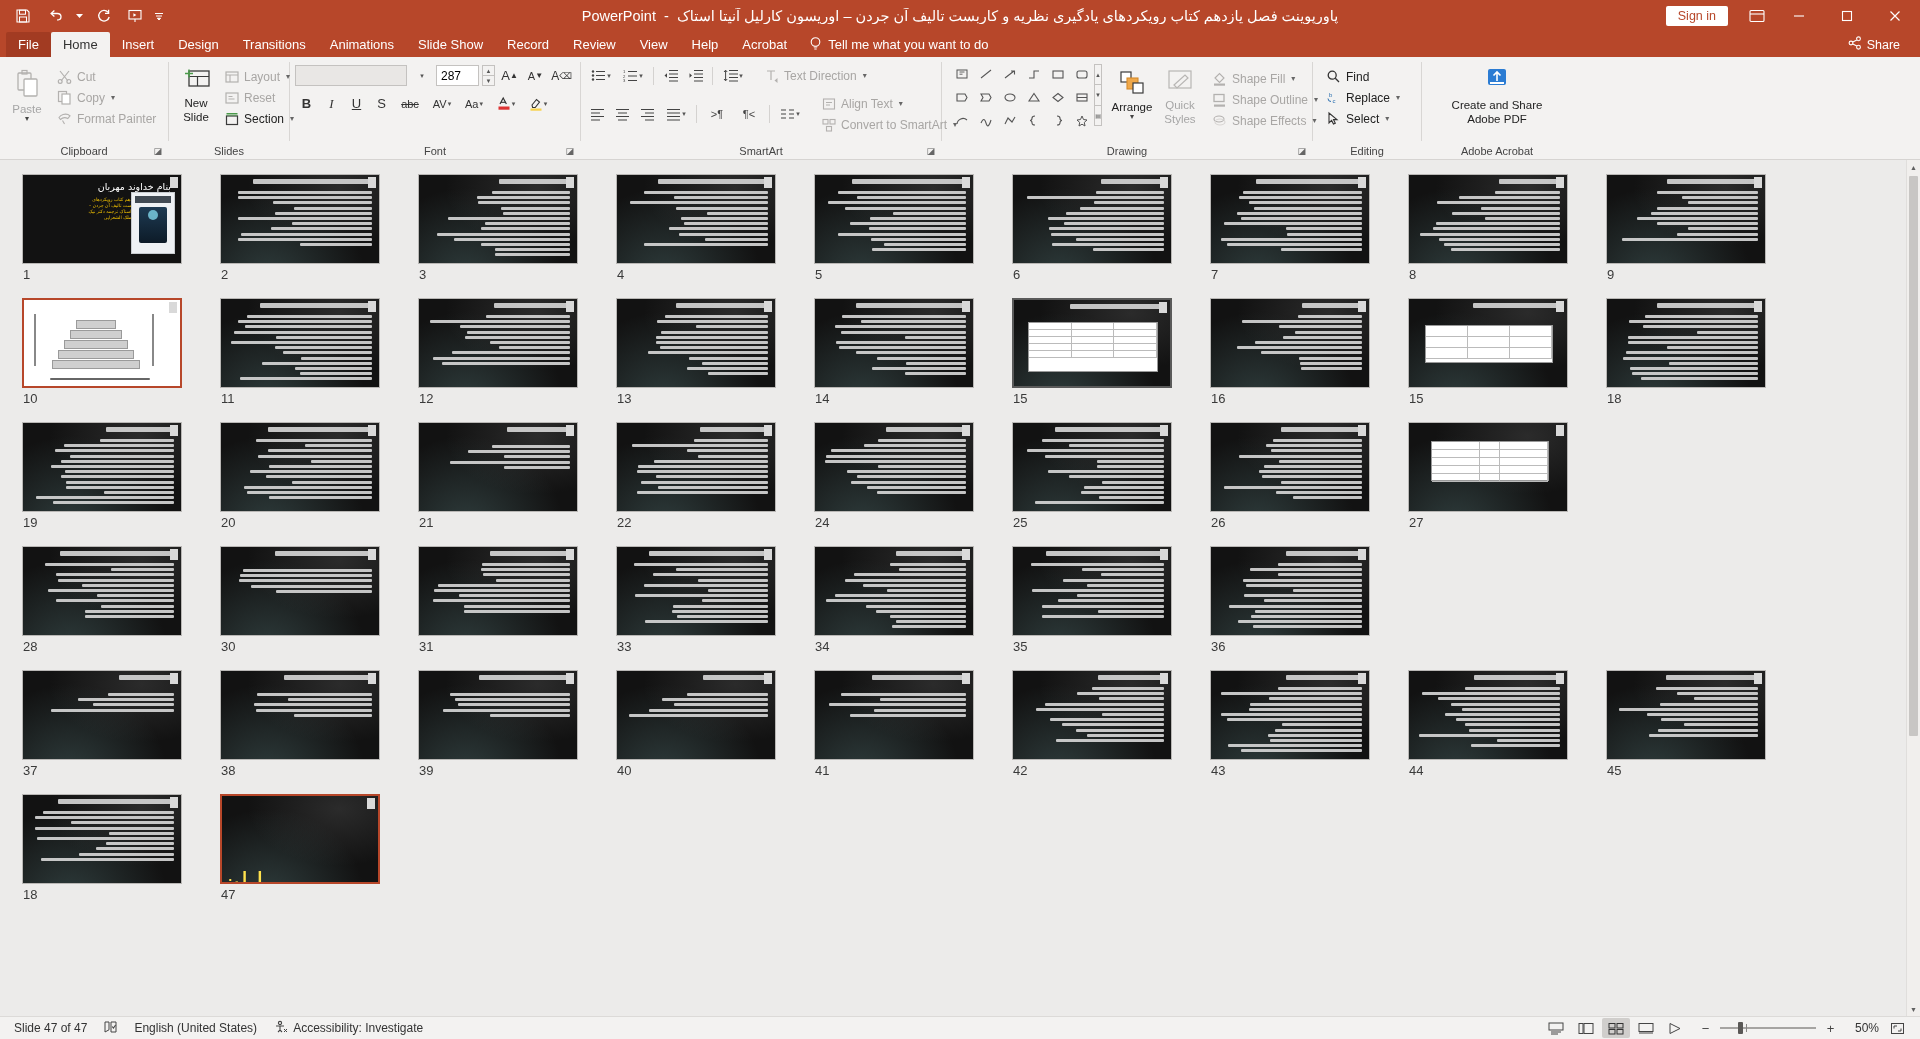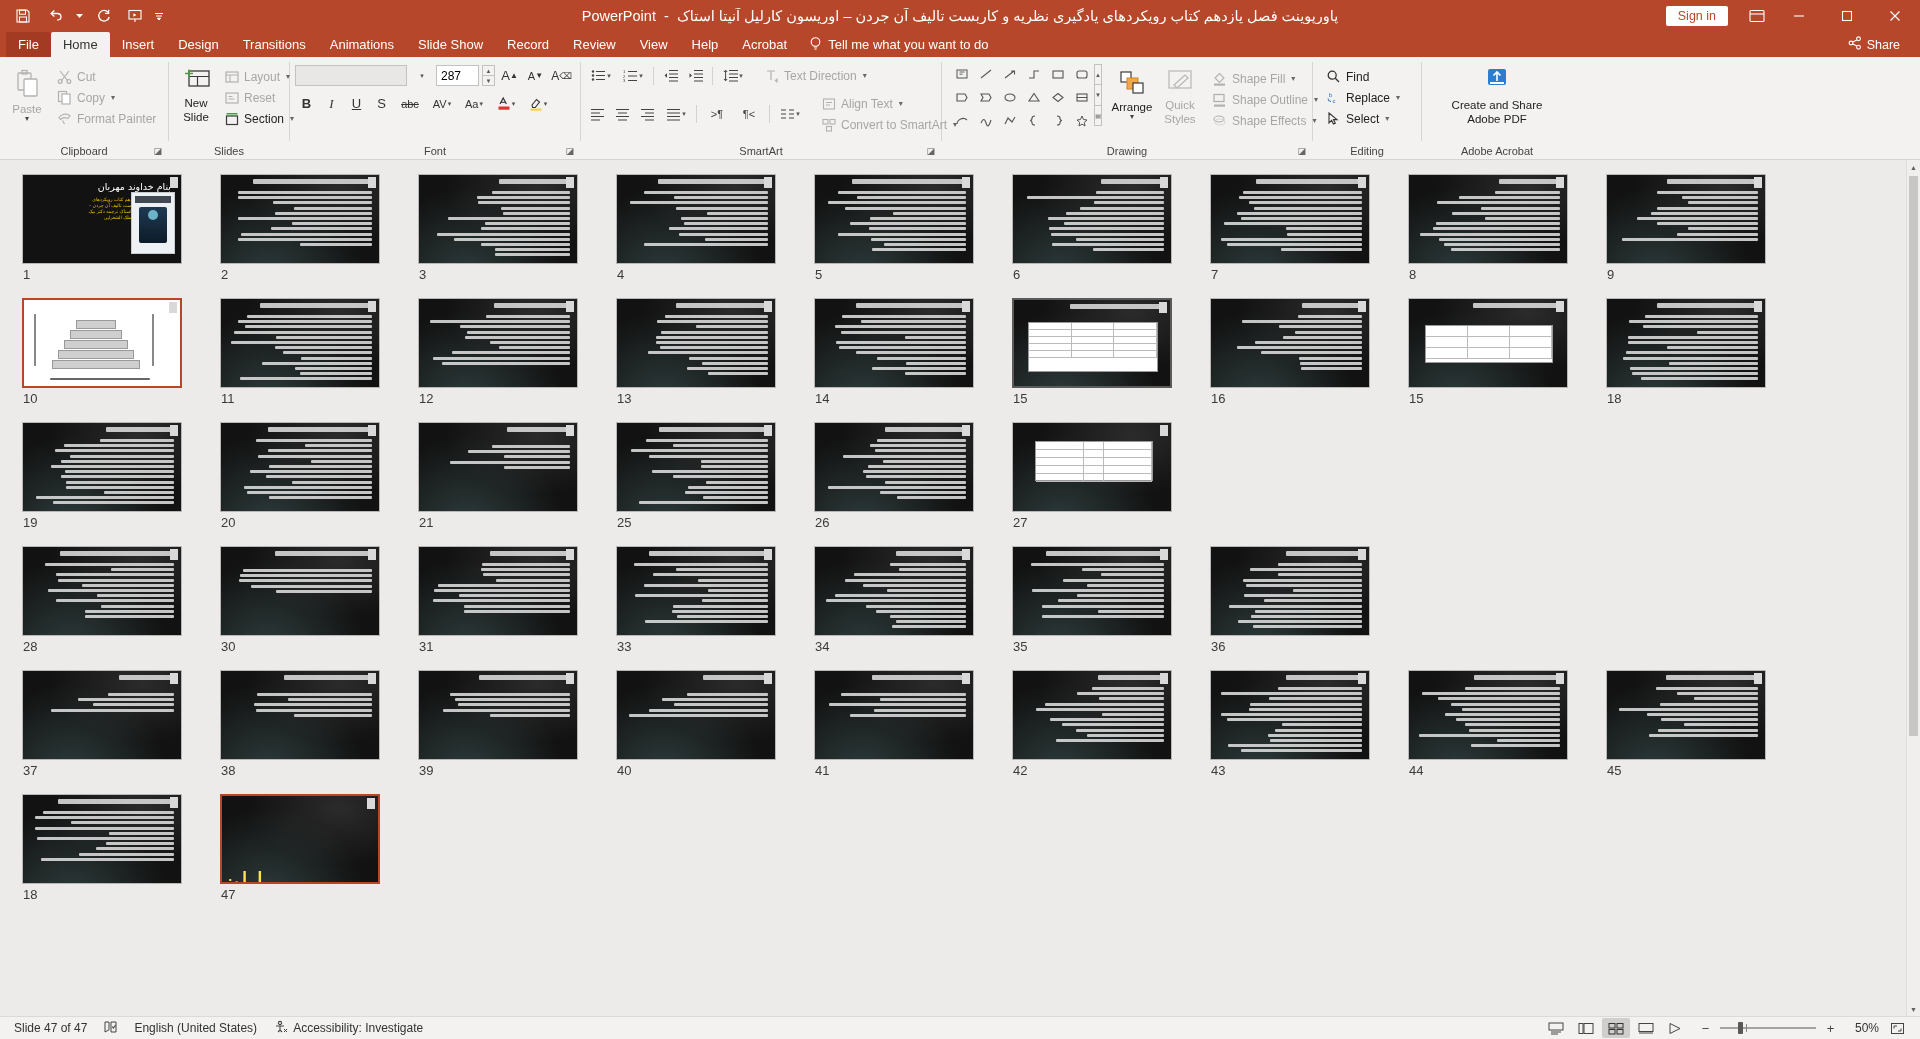--- a/index.html
+++ b/index.html
@@ -1308,20 +1308,64 @@
                 <div class="anim-badge"></div>
               </div>
             </div>
             <div class="num">21</div>
           </div>
           <div class="scell">
             <div class="thumbwrap">
               <div class="thumb ">
                 <div class="glow"></div>
                 <div class="glow2"></div>
+                <div class="ttitle" style="width:67px;"></div>
+                <div class="tline" style="top:16px;width:74px;"></div>
+                <div class="tline" style="top:21.2px;width:136px;"></div>
+                <div class="tline" style="top:26.4px;width:81px;"></div>
+                <div class="tline" style="top:31.6px;width:70px;"></div>
+                <div class="tline" style="top:36.8px;width:114px;"></div>
+                <div class="tline" style="top:42px;width:130px;"></div>
+                <div class="tline" style="top:47.2px;width:131px;"></div>
+                <div class="tline" style="top:52.4px;width:112px;"></div>
+                <div class="tline" style="top:57.6px;width:127px;"></div>
+                <div class="tline" style="top:62.800000000000004px;width:110px;"></div>
+                <div class="tline" style="top:68px;width:131px;"></div>
+                <div class="anim-badge"></div>
+              </div>
+            </div>
+            <div class="num">22</div>
+          </div>
+          <div class="scell">
+            <div class="thumbwrap">
+              <div class="thumb ">
+                <div class="glow"></div>
+                <div class="glow2"></div>
+                <div class="ttitle" style="width:79px;"></div>
+                <div class="tline" style="top:16px;width:88px;"></div>
+                <div class="tline" style="top:21.2px;width:102px;"></div>
+                <div class="tline" style="top:26.4px;width:135px;"></div>
+                <div class="tline" style="top:31.6px;width:140px;"></div>
+                <div class="tline" style="top:36.8px;width:141px;"></div>
+                <div class="tline" style="top:42px;width:88px;"></div>
+                <div class="tline" style="top:47.2px;width:119px;"></div>
+                <div class="tline" style="top:52.4px;width:109px;"></div>
+                <div class="tline" style="top:57.6px;width:115px;"></div>
+                <div class="tline" style="top:62.800000000000004px;width:99px;"></div>
+                <div class="tline" style="top:68px;width:89px;"></div>
+                <div class="anim-badge"></div>
+              </div>
+            </div>
+            <div class="num">24</div>
+          </div>
+          <div class="scell">
+            <div class="thumbwrap">
+              <div class="thumb ">
+                <div class="glow"></div>
+                <div class="glow2"></div>
                 <div class="ttitle" style="width:108px;"></div>
                 <div class="tline" style="top:16px;width:122px;"></div>
                 <div class="tline" style="top:21.2px;width:95px;"></div>
                 <div class="tline" style="top:26.4px;width:137px;"></div>
                 <div class="tline" style="top:31.6px;width:119px;"></div>
                 <div class="tline" style="top:36.8px;width:67px;"></div>
                 <div class="tline" style="top:42px;width:67px;"></div>
                 <div class="tline" style="top:47.2px;width:116px;"></div>
                 <div class="tline" style="top:52.4px;width:95px;"></div>
                 <div class="tline" style="top:57.6px;width:62px;"></div>

